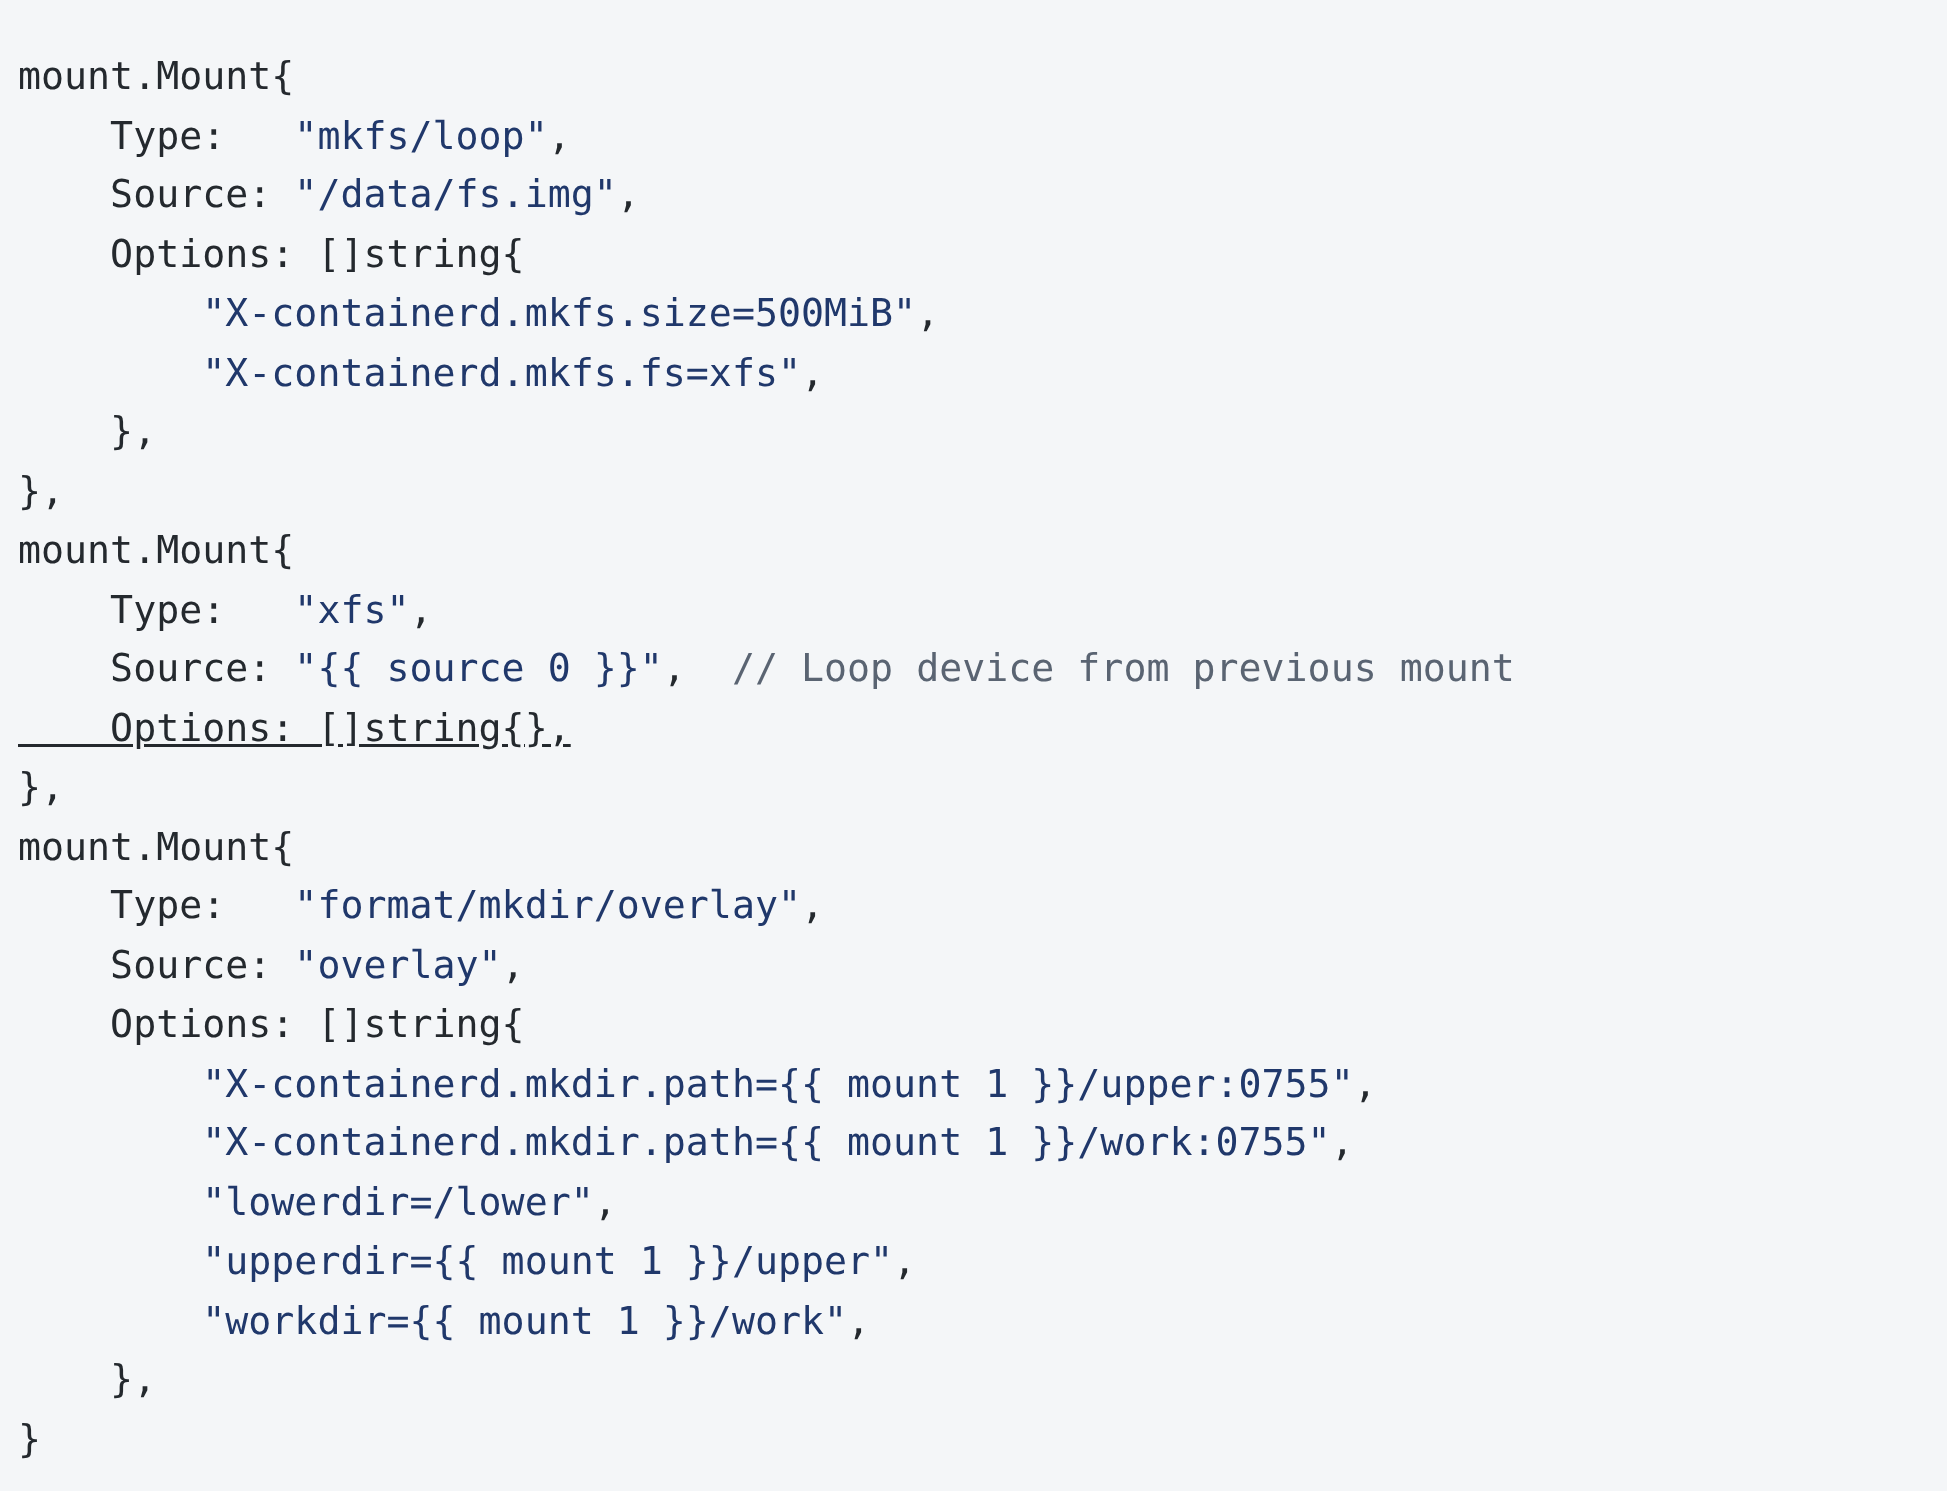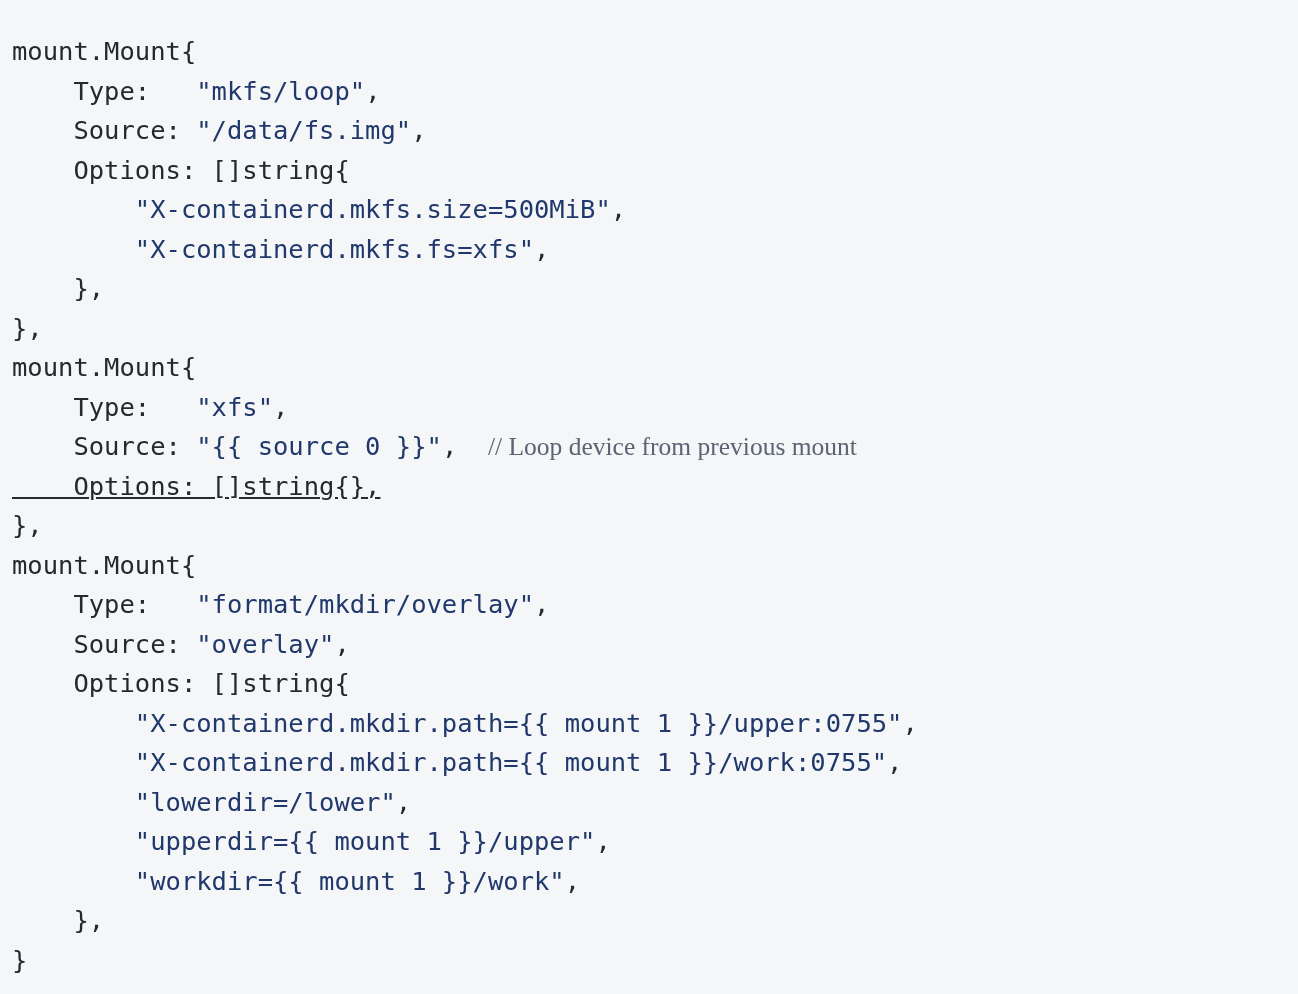--- a/index.html
+++ b/index.html
@@ -28,21 +28,21 @@
     white-space: pre;
     color: #24292e;
     font-family: "DejaVu Sans Mono", "Liberation Mono", monospace;
   }
   .tok {
     white-space: pre;
     font-family: "DejaVu Sans Mono", "Liberation Mono", monospace;
   }
   .tok-plain   { color: #24292e; }
   .tok-string  { color: #20386b; }
-  .tok-comment { color: #5a6472; font-family: Liberation Serif, serif; }
+  .tok-comment { color: #5a6472; }
 </style>
 </head>
 <body>
 
 <div id="code-block" style="background: rgb(244, 246, 248);">
   <div id="code-lines">
       <div class="code-line"><span class="tok tok-plain" style="color: rgb(36, 41, 46);">mount.Mount{</span></div>
       <div class="code-line"><span class="tok tok-plain" style="color: rgb(36, 41, 46);">    Type:   </span><span class="tok tok-string" style="color: rgb(32, 56, 107);">"mkfs/loop"</span><span class="tok tok-plain" style="color: rgb(36, 41, 46);">,</span></div>
       <div class="code-line"><span class="tok tok-plain" style="color: rgb(36, 41, 46);">    Source: </span><span class="tok tok-string" style="color: rgb(32, 56, 107);">"/data/fs.img"</span><span class="tok tok-plain" style="color: rgb(36, 41, 46);">,</span></div>
       <div class="code-line"><span class="tok tok-plain" style="color: rgb(36, 41, 46);">    Options: []string{</span></div>

